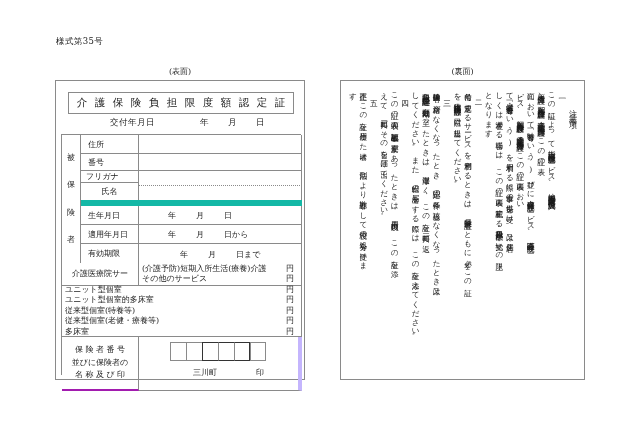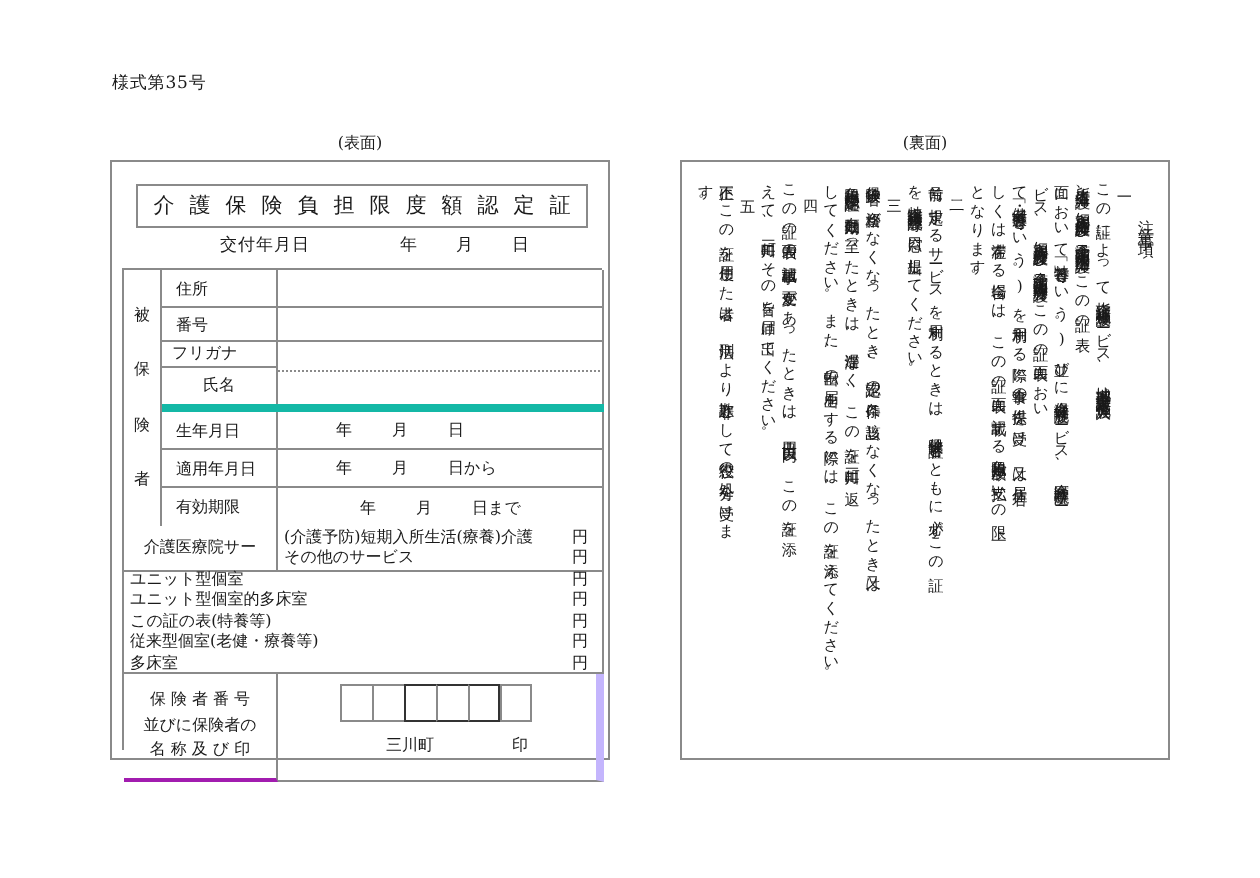--- a/index.html
+++ b/index.html
@@ -150,21 +150,21 @@
   .r-num    { height: 17px; }
   .r-addr   { height: 19px; }
   .r-birth  { height: 19px; }
   .r-apply  { height: 19px; }
   .r-valid  { height: 19px; }
 
   
   .fn-wrap {
     position: relative;
     display: flex;
-    border-bottom: 4px solid #14b8a6;
+    border-bottom: 6px solid #14b8a6;
     box-sizing: border-box;
     height: 35px;
     width: 221px;
   }
   .fn-labels {
     width: 58px;
     border-right: 1px solid #8a8a8a;
     box-sizing: border-box;
     display: flex;
     flex-direction: column;
@@ -474,21 +474,21 @@
       <div class="fee-list">
         <div class="fee-item">
           <span>ユニット型個室</span>
           <span class="yen">円</span>
         </div>
         <div class="fee-item">
           <span>ユニット型個室的多床室</span>
           <span class="yen">円</span>
         </div>
         <div class="fee-item">
-          <span>この証の表(特養等)</span>
+          <span>従来型個室(特養等)</span>
           <span class="yen">円</span>
         </div>
         <div class="fee-item">
           <span>従来型個室(老健・療養等)</span>
           <span class="yen">円</span>
         </div>
         <div class="fee-item">
           <span>多床室</span>
           <span class="yen">円</span>
         </div>

